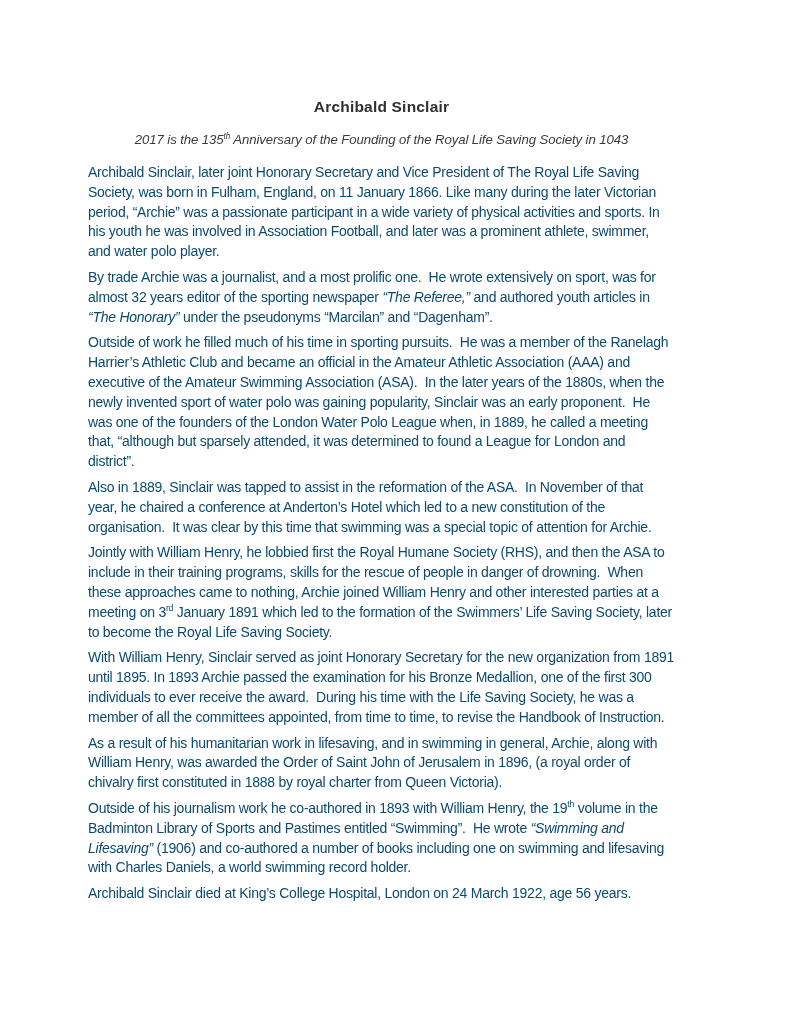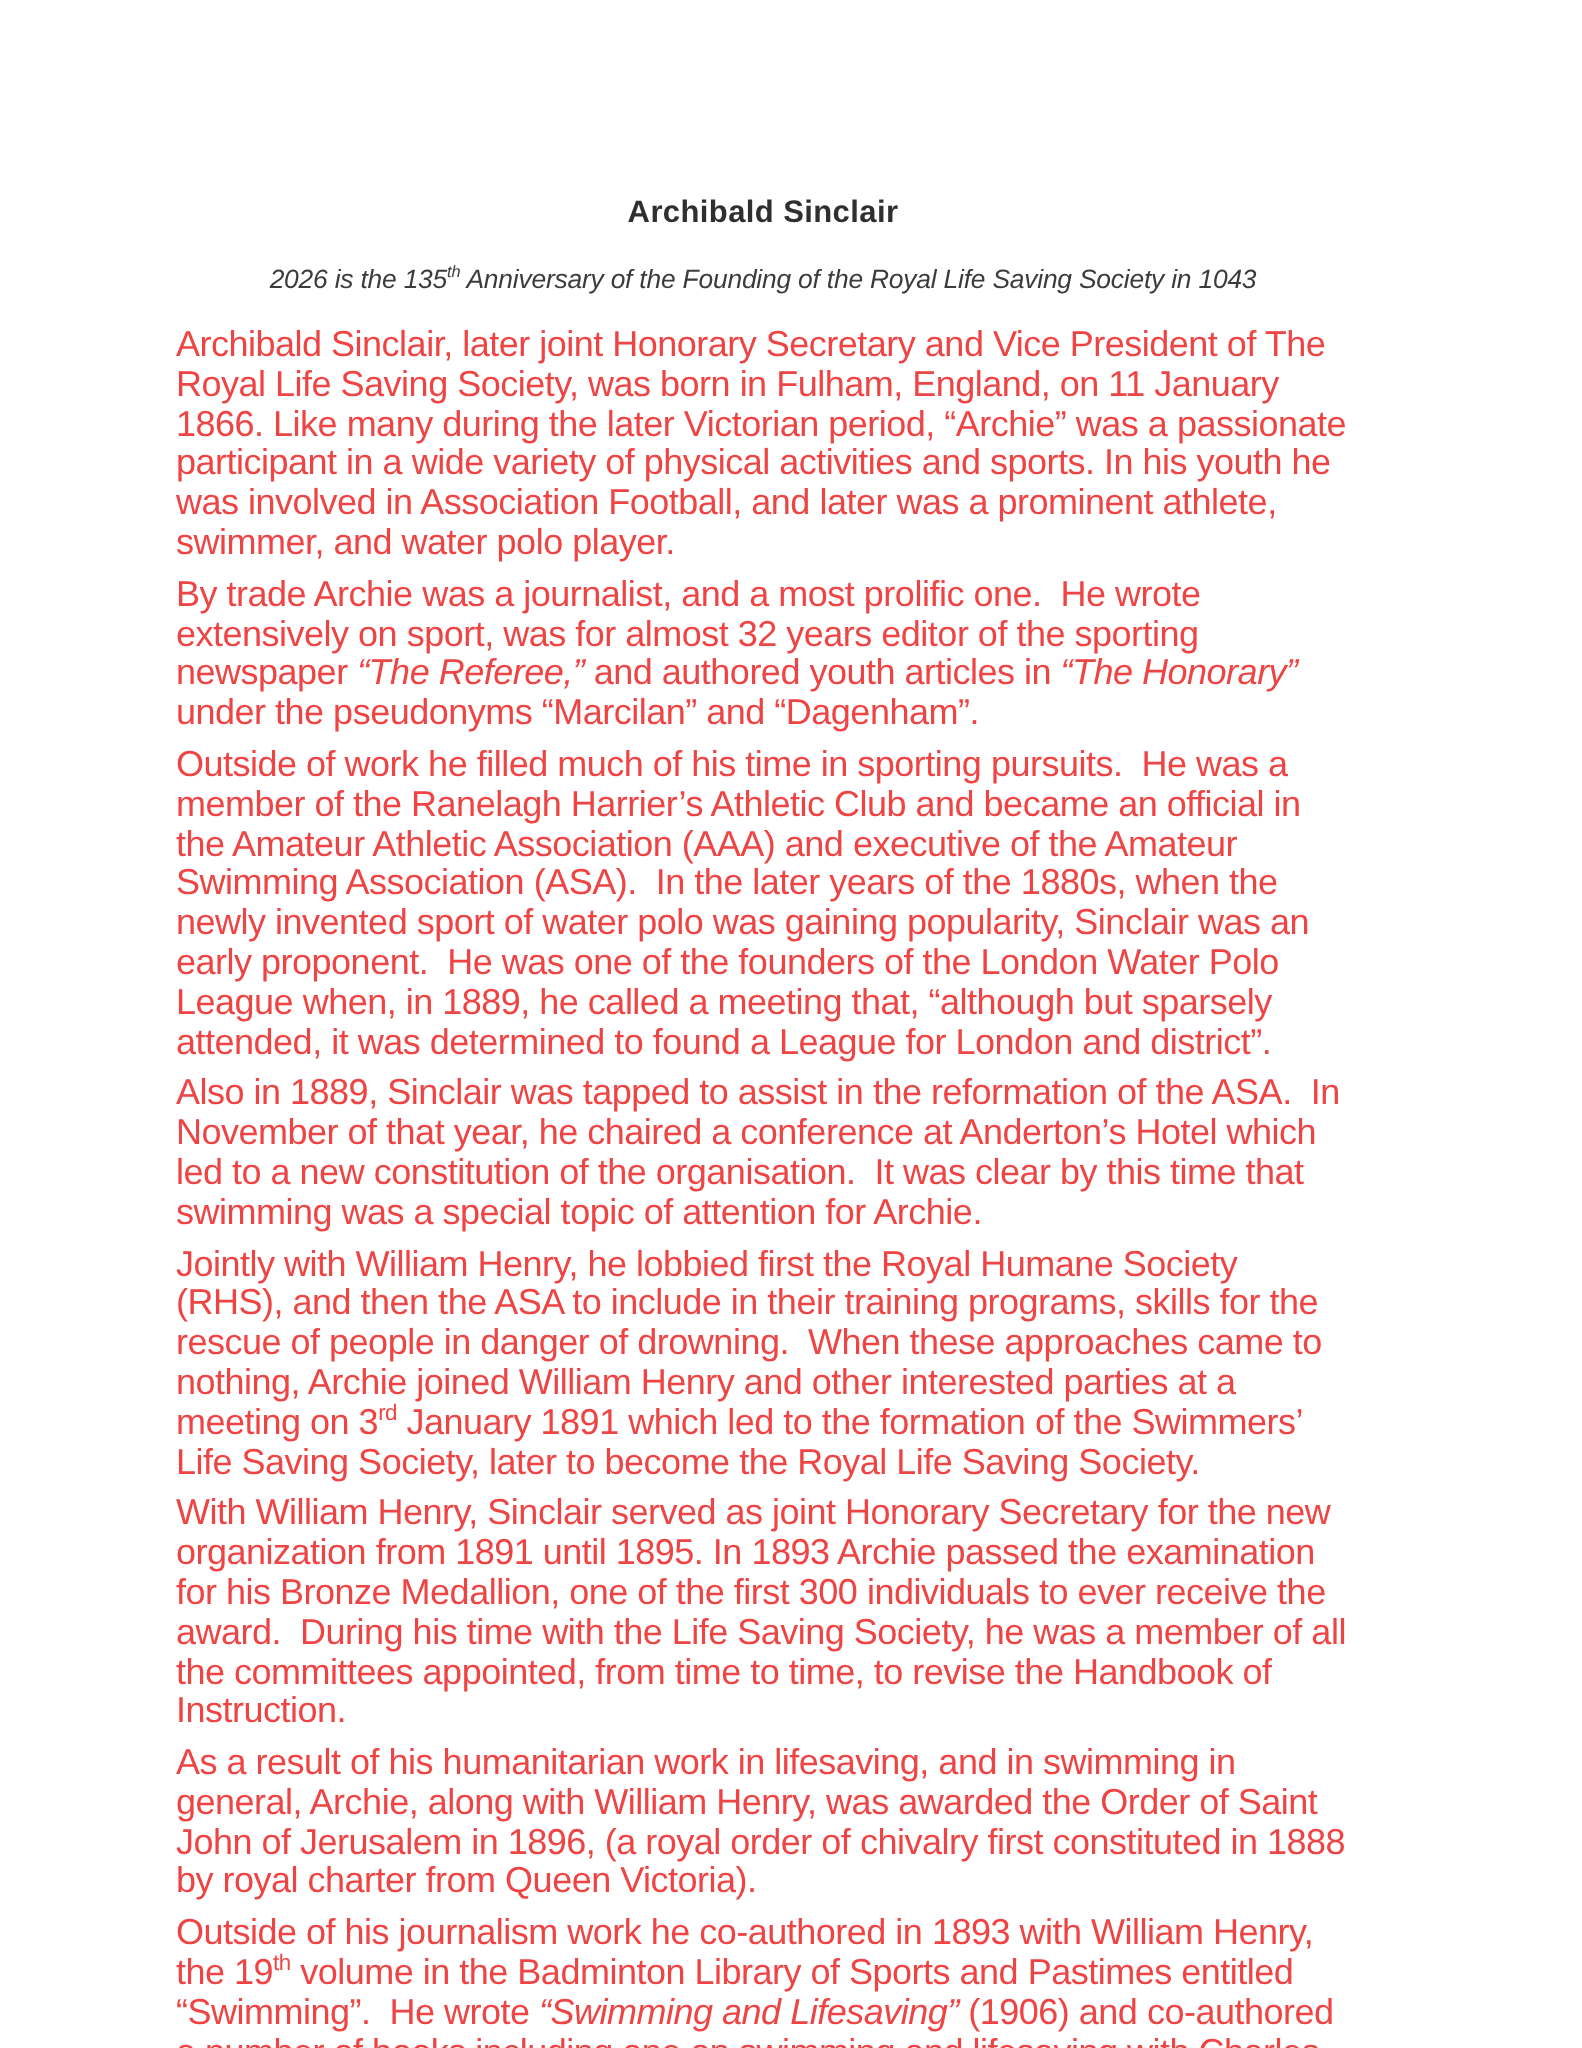--- a/index.html
+++ b/index.html
@@ -32,42 +32,42 @@
   .subtitle-line {
     font-size: 13.2px;
     font-style: italic;
     text-align: center;
     color: #3b3b3b;
     margin: 6px 0 15px 0;
     line-height: 16px;
     letter-spacing: -0.1px;
   }
   .body-p {
-    font-size: 18px;
+    font-size: 14px;
     line-height: 19.8px;
     letter-spacing: -0.25px;
     margin: 0 0 6px 0;
     white-space: pre-wrap;
-    color: #ef4444;
+    color: #0c4a6e;
     text-align: left;
   }
   .body-p em { font-style: italic; }
   .body-p sup, .subtitle-line sup {
     font-size: 0.62em;
     vertical-align: super;
     line-height: 0;
   }
 </style>
 </head>
 <body>
 
 <div class="page">
   <header class="doc-header">
     <h1 class="title-line">Archibald Sinclair</h1>
-    <p class="subtitle-line"><span>2026 is the 135</span><sup>th</sup><span> Anniversary of the Founding of the Royal Life Saving Society in 1043</span></p>
+    <p class="subtitle-line"><span>2017 is the 135</span><sup>th</sup><span> Anniversary of the Founding of the Royal Life Saving Society in 1043</span></p>
   </header>
 
   <main>
     <p class="body-p"><span>Archibald Sinclair, later joint Honorary Secretary and Vice President of The Royal Life Saving Society, was born in Fulham, England, on 11 January 1866. Like many during the later Victorian period, “Archie” was a passionate participant in a wide variety of physical activities and sports. In his youth he was involved in Association Football, and later was a prominent athlete, swimmer, and water polo player.</span></p>
     <p class="body-p"><span>By trade Archie was a journalist, and a most prolific one.  He wrote extensively on sport, was for almost 32 years editor of the sporting newspaper </span><em>“The Referee,”</em><span> and authored youth articles in </span><em>“The Honorary”</em><span> under the pseudonyms “Marcilan” and “Dagenham”.</span></p>
     <p class="body-p"><span>Outside of work he filled much of his time in sporting pursuits.  He was a member of the Ranelagh Harrier’s Athletic Club and became an official in the Amateur Athletic Association (AAA) and executive of the Amateur Swimming Association (ASA).  In the later years of the 1880s, when the newly invented sport of water polo was gaining popularity, Sinclair was an early proponent.  He was one of the founders of the London Water Polo League when, in 1889, he called a meeting that, “although but sparsely attended, it was determined to found a League for London and district”.</span></p>
     <p class="body-p"><span>Also in 1889, Sinclair was tapped to assist in the reformation of the ASA.  In November of that year, he chaired a conference at Anderton’s Hotel which led to a new constitution of the organisation.  It was clear by this time that swimming was a special topic of attention for Archie.</span></p>
     <p class="body-p"><span>Jointly with William Henry, he lobbied first the Royal Humane Society (RHS), and then the ASA to include in their training programs, skills for the rescue of people in danger of drowning.  When these approaches came to nothing, Archie joined William Henry and other interested parties at a meeting on 3</span><sup>rd</sup><span> January 1891 which led to the formation of the Swimmers’ Life Saving Society, later to become the Royal Life Saving Society.</span></p>
     <p class="body-p"><span>With William Henry, Sinclair served as joint Honorary Secretary for the new organization from 1891 until 1895. In 1893 Archie passed the examination for his Bronze Medallion, one of the first 300 individuals to ever receive the award.  During his time with the Life Saving Society, he was a member of all the committees appointed, from time to time, to revise the Handbook of Instruction.</span></p>
     <p class="body-p"><span>As a result of his humanitarian work in lifesaving, and in swimming in general, Archie, along with William Henry, was awarded the Order of Saint John of Jerusalem in 1896, (a royal order of chivalry first constituted in 1888 by royal charter from Queen Victoria).</span></p>

